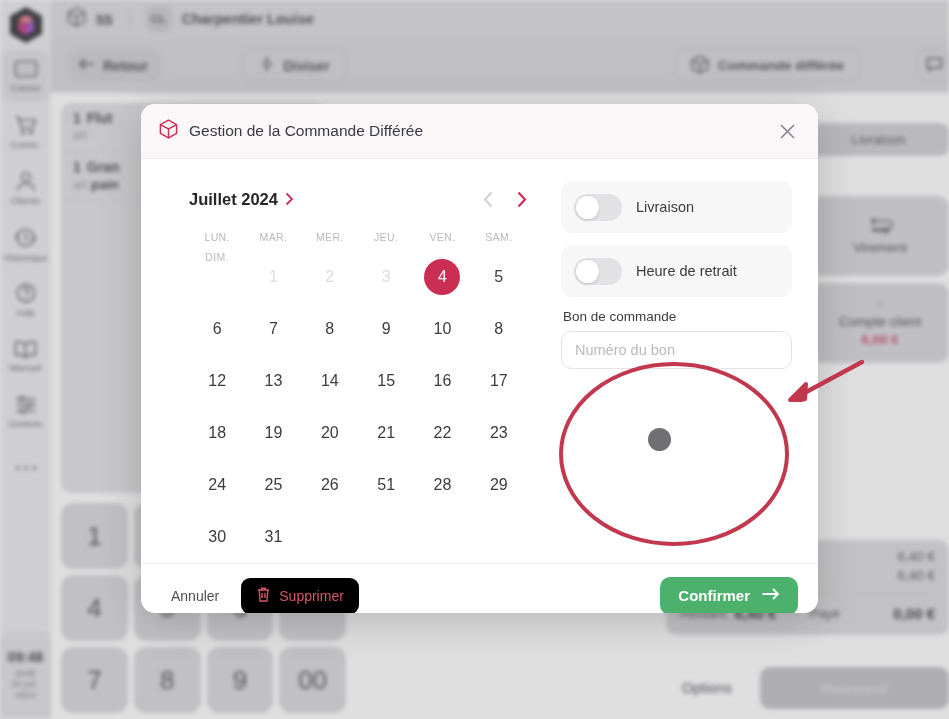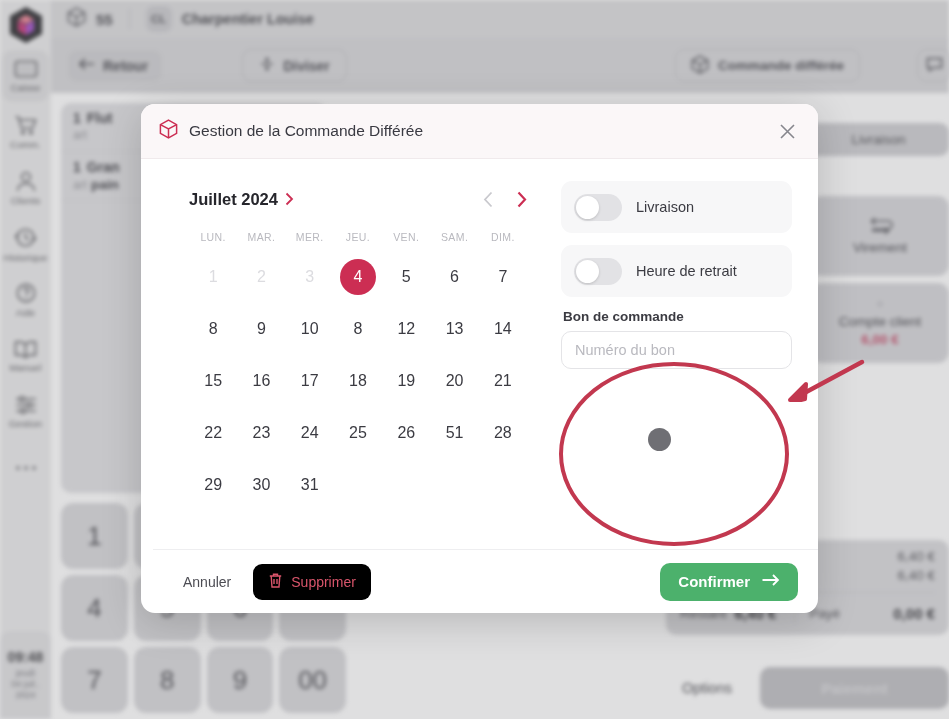--- a/index.html
+++ b/index.html
@@ -257,21 +257,21 @@
   .cal-head .caret {
     color: #c2395a; margin-left: 7px; font-size: 14px;
     display: inline-flex; align-items: center;
   }
   .cal-nav { margin-left: auto; display: flex; align-items: center; gap: 22px; }
   .navbtn { display: flex; align-items: center; justify-content: center; }
   .navbtn.prev { color: #c9c9ce; }
   .navbtn.next { color: #c2395a; }
 
   .grid {
-    display: grid; grid-template-columns: repeat(7, 1fr);
+    display: grid; grid-template-columns: repeat(6, 1fr);
     margin-top: 14px;
   }
   .dow {
     text-align: center; font-size: 10.5px; color: #b9b9bf;
     letter-spacing: .4px; padding-bottom: 8px;
   }
   .day {
     height: 52px; display: flex; align-items: center; justify-content: center;
     font-size: 16px; color: #3b3b42;
   }
@@ -297,34 +297,33 @@
   .switch i {
     position: absolute; left: 2px; top: 2px;
     width: 23px; height: 23px; border-radius: 50%;
     background: #fff; display: block;
     box-shadow: 0 1px 3px rgba(0,0,0,.16);
   }
   .toggle-row .tl {
     margin-left: 14px; font-size: 14.5px; color: #3b3b42;
   }
   .field-label {
-    font-size: 13.5px; color: #3b3b42; font-weight: bold;
+    font-size: 13.5px; color: #3b3b42; font-weight: normal;
     margin: 10px 0 7px 2px;
   }
   .field-input {
     height: 38px; border: 1px solid #e4e4e7; border-radius: 10px;
     display: flex; align-items: center; padding: 15px 13px;
     font-size: 14.5px; color: #b9b9bf;
   }
 
   .modal-foot {
     height: 64px; border-top: 1px solid #eeeef0;
     display: flex; align-items: center; padding: 0 20px;
     flex: 0 0 64px;
-    margin-left: 12px;
   }
   .f-cancel { font-size: 14px; color: #4c4c53; padding: 0 10px; }
   .f-delete {
     display: flex; align-items: center; gap: 8px;
     height: 36px; padding: 0 15px; margin-left: 12px;
     background: #000000; border-radius: 9px;
     color: #d9556b; font-size: 14px;
   }
   .f-confirm {
     margin-left: auto;

